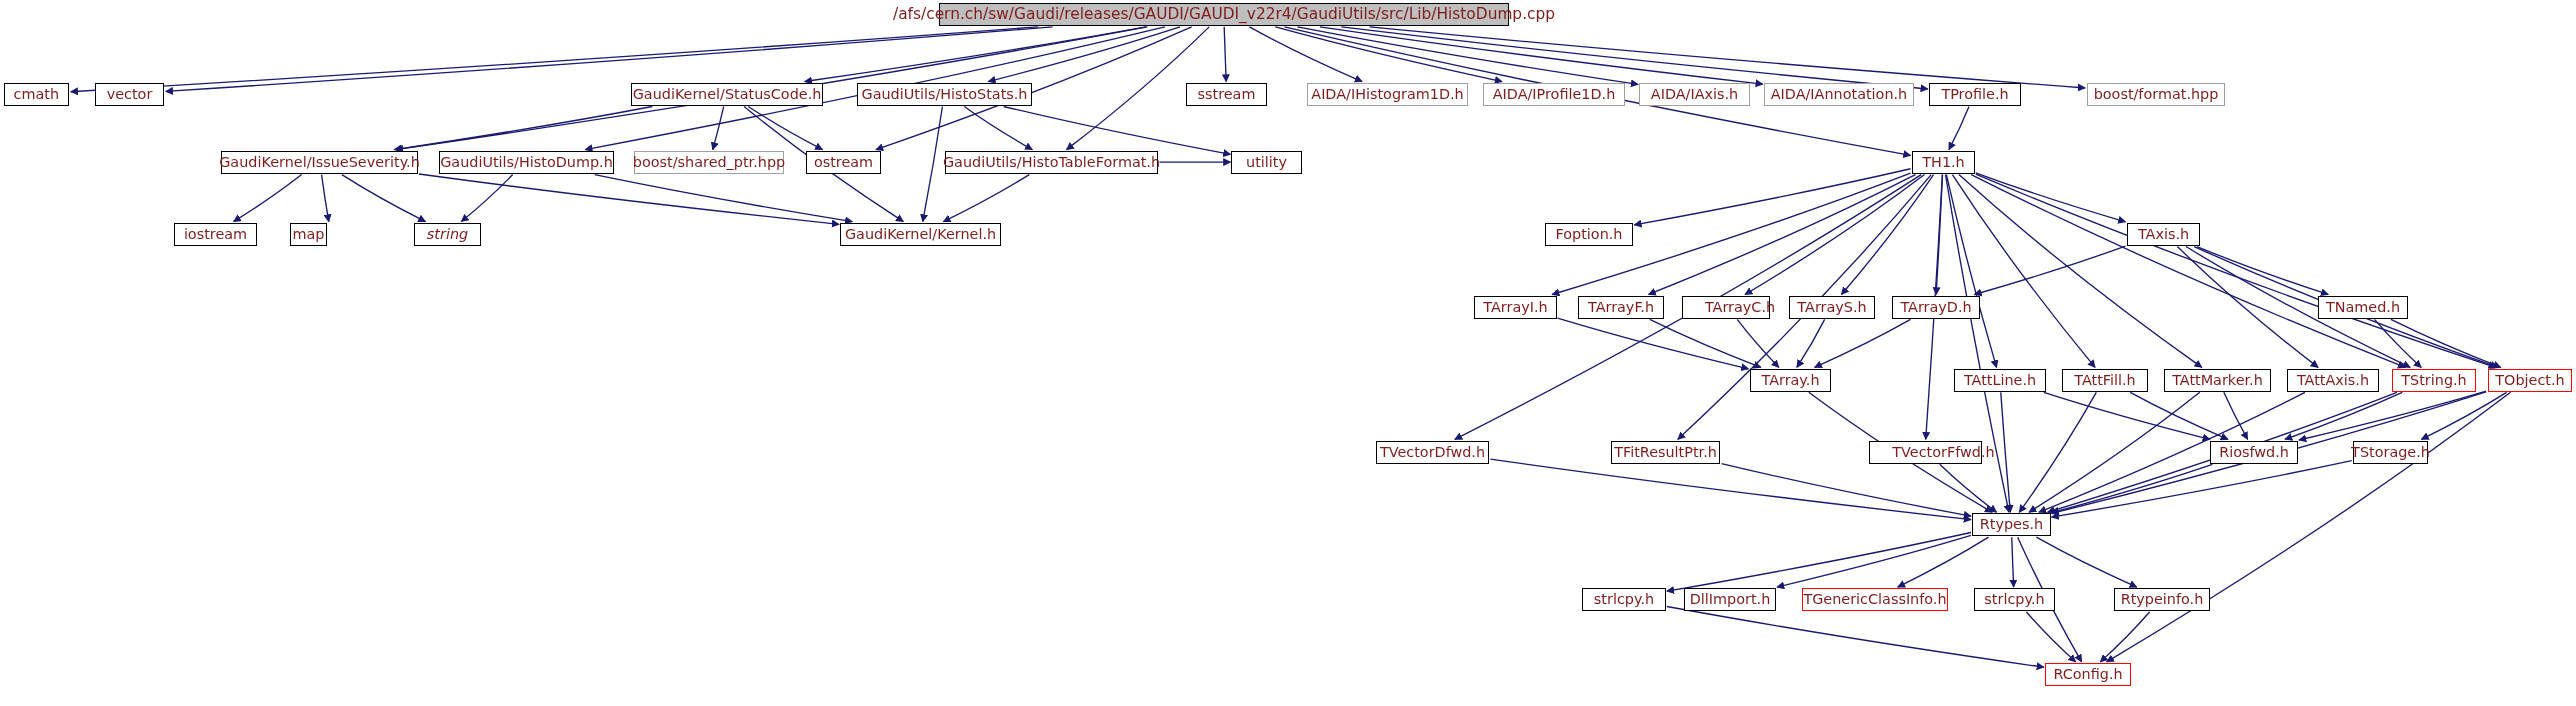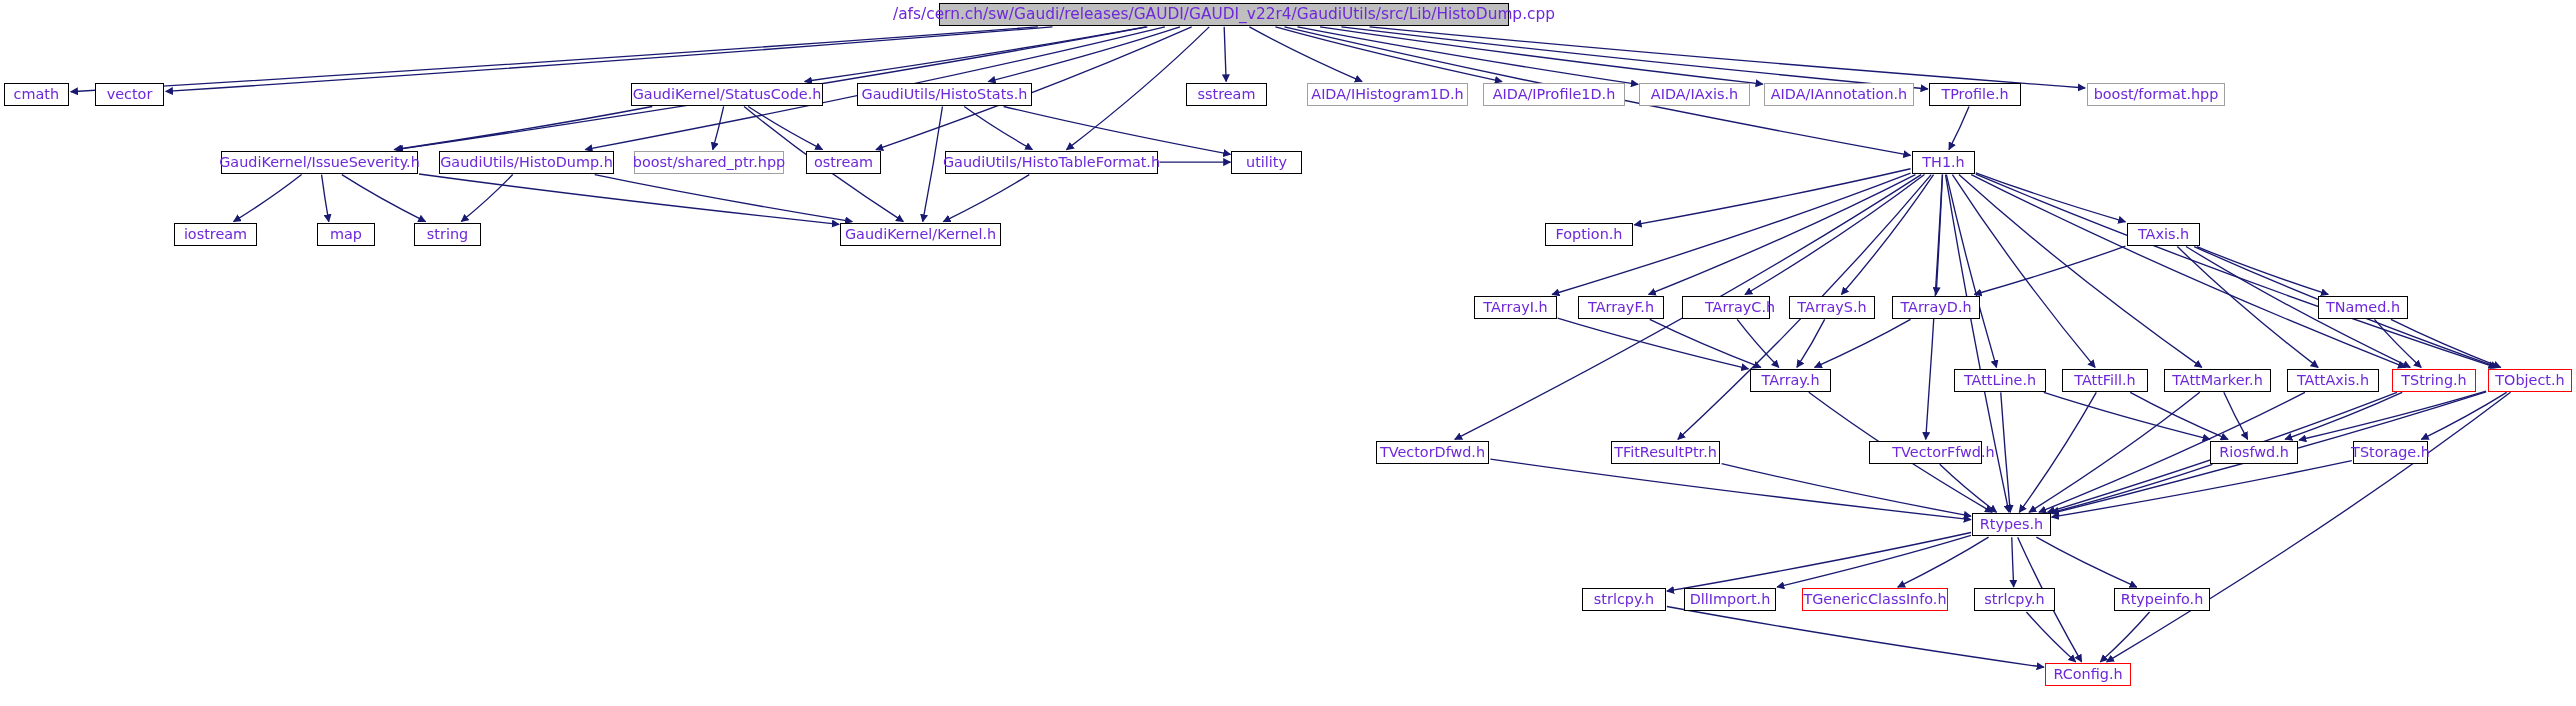--- a/index.html
+++ b/index.html
@@ -14,21 +14,21 @@
   }
   #edges{position:absolute;left:0;top:0;width:2576px;height:706px;}
   .node{
     position:absolute;
     box-sizing:border-box;
     display:flex;
     align-items:center;
     justify-content:center;
     border:1px solid #000000;
     background:#ffffff;
-    color:#6d28d9;
+    color:#7f1d1d;
     font-size:14.4px;
     line-height:1;
     white-space:nowrap;
     letter-spacing:0px;
     z-index:5;
   }
   .node.root{
     background:#bfbfbf;
     border:1px solid #000000;
     font-size:15.4px;
@@ -192,24 +192,24 @@
       </div>
       <div class="node " style="left: 1231px; top: 151px; width: 71px; height: 23px;">
         <span class="lbl">utility</span>
       </div>
       <div class="node " style="left: 1912px; top: 151px; width: 63px; height: 23px;">
         <span class="lbl">TH1.h</span>
       </div>
       <div class="node " style="left: 174px; top: 223px; width: 83px; height: 23px;">
         <span class="lbl">iostream</span>
       </div>
-      <div class="node " style="left: 317px; top: 223px; width: 58px; height: 23px;">
+      <div class="node " style="left: 290px; top: 223px; width: 37px; height: 23px;">
         <span class="lbl">map</span>
       </div>
-      <div class="node " style="left: 414px; top: 223px; width: 67px; height: 23px;">
+      <div class="node " style="left: 414px; top: 223px; width: 67px; height: 23px; font-style: italic;">
         <span class="lbl">string</span>
       </div>
       <div class="node " style="left: 840px; top: 223px; width: 161px; height: 23px;">
         <span class="lbl">GaudiKernel/Kernel.h</span>
       </div>
       <div class="node " style="left: 1545px; top: 223px; width: 88px; height: 23px;">
         <span class="lbl">Foption.h</span>
       </div>
       <div class="node " style="left: 2127px; top: 223px; width: 73px; height: 23px;">
         <span class="lbl">TAxis.h</span>

